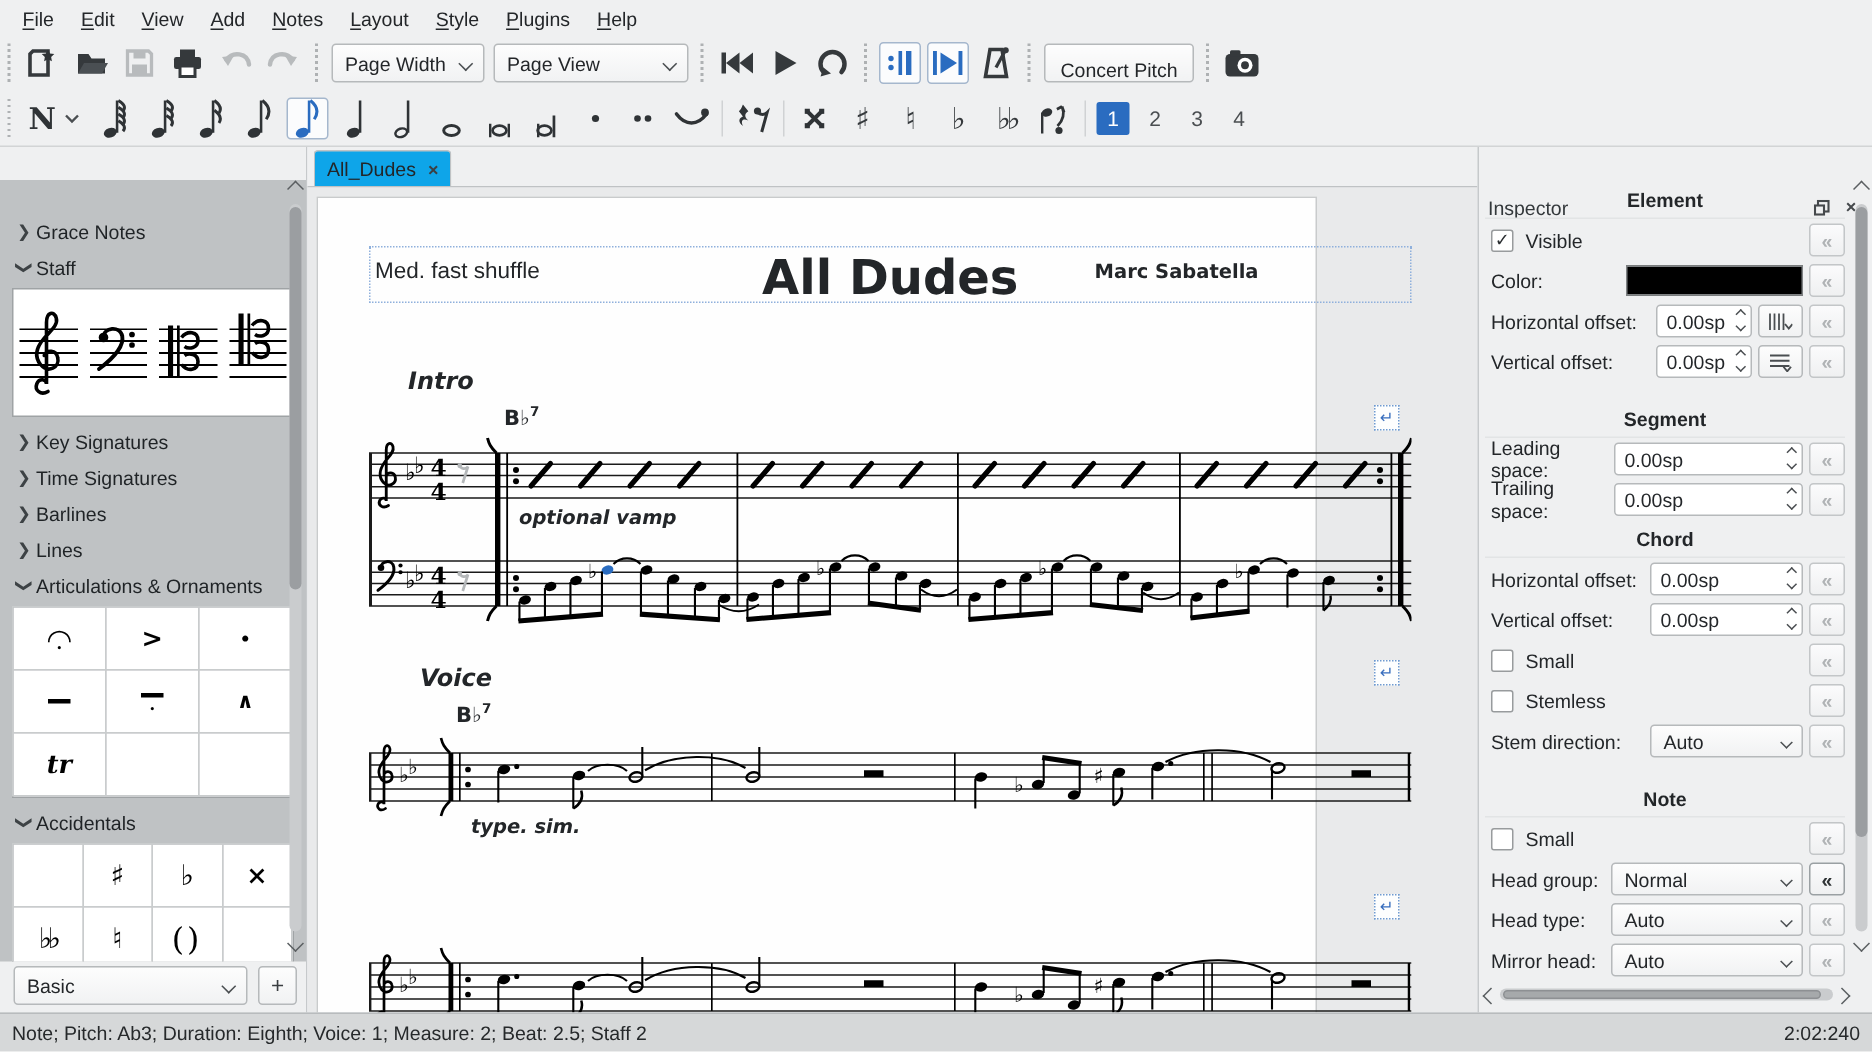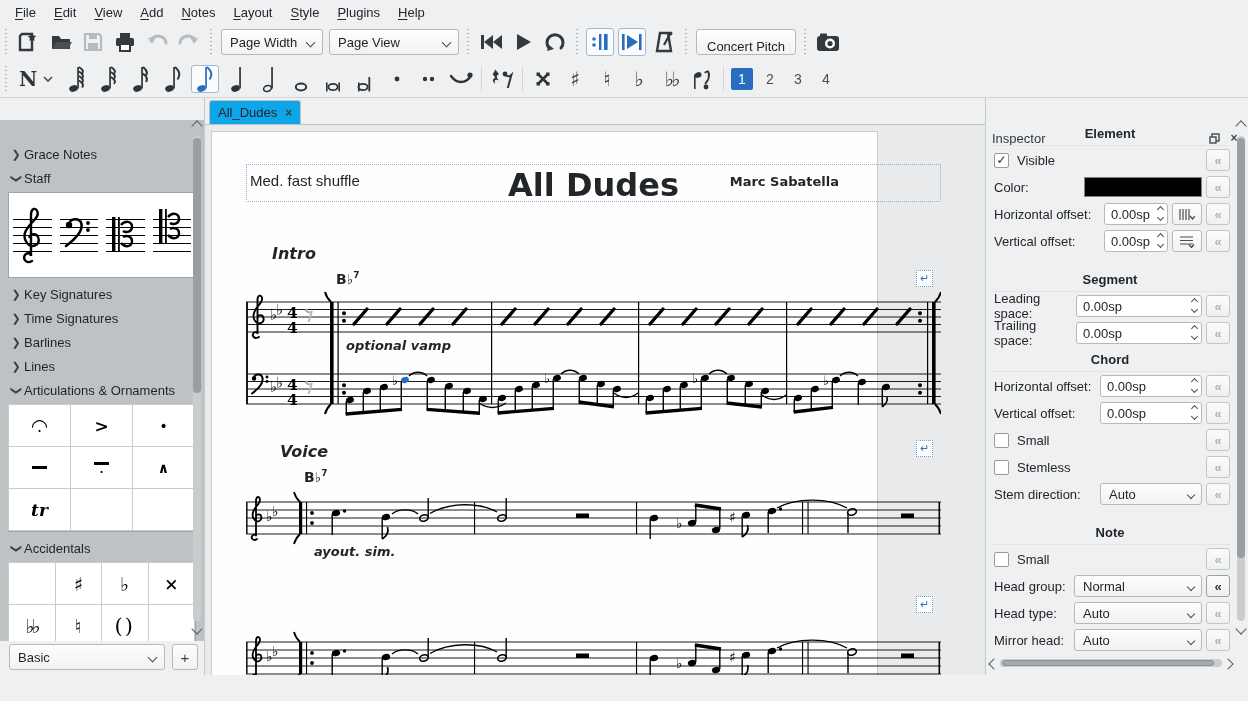--- a/index.html
+++ b/index.html
@@ -741,21 +741,21 @@
               <rect x="561.5" y="14" width="1.1" height="32" fill="#000"></rect>
 
               <ellipse cx="606" cy="24" rx="4.4" ry="3.1" fill="none" stroke="#000" stroke-width="1.6" transform="rotate(-15 606 24)"></ellipse>
               <path d="M602 25 V45" stroke="#000" stroke-width="1.4"></path>
               <rect x="655" y="25.5" width="13" height="4.5" fill="#000"></rect>
               <rect x="692.5" y="14" width="1.6" height="32" fill="#000"></rect>
             </g>
           </defs>
           <use href="#melody"></use>
         </svg>
-        <div class="score-abs jazz-i" style="left:102px;top:412px;font-size:13px">ayout. sim.</div>
+        <div class="score-abs jazz-i" style="left:102px;top:412px;font-size:13px">type. sim.</div>
 
         <div class="break" style="left:704px;top:464px">
             <span>↵</span>
           </div>
         <svg width="695" height="64" viewBox="0 0 695 64" style="position:absolute;left:34px;top:496px">
           <use href="#melody"></use>
         </svg>
       </div>
     </div>
   </div>
@@ -955,14 +955,19 @@
 
     <div class="hscroll">
       <span class="chev left" style="left:2px;top:3px"></span>
       <div class="htrack">
         <div class="hthumb"></div>
       </div>
       <span class="chev right" style="right:2px;top:3px"></span>
     </div>
   </div>
 
+  <div class="statusbar">
+    <span>Note; Pitch: Ab3; Duration: Eighth; Voice: 1;  Measure: 2; Beat: 2.5; Staff 2</span>
+    <span class="fill"></span>
+    <span>2:02:240</span>
+  </div>
 
 </div>
 
 </body></html>

